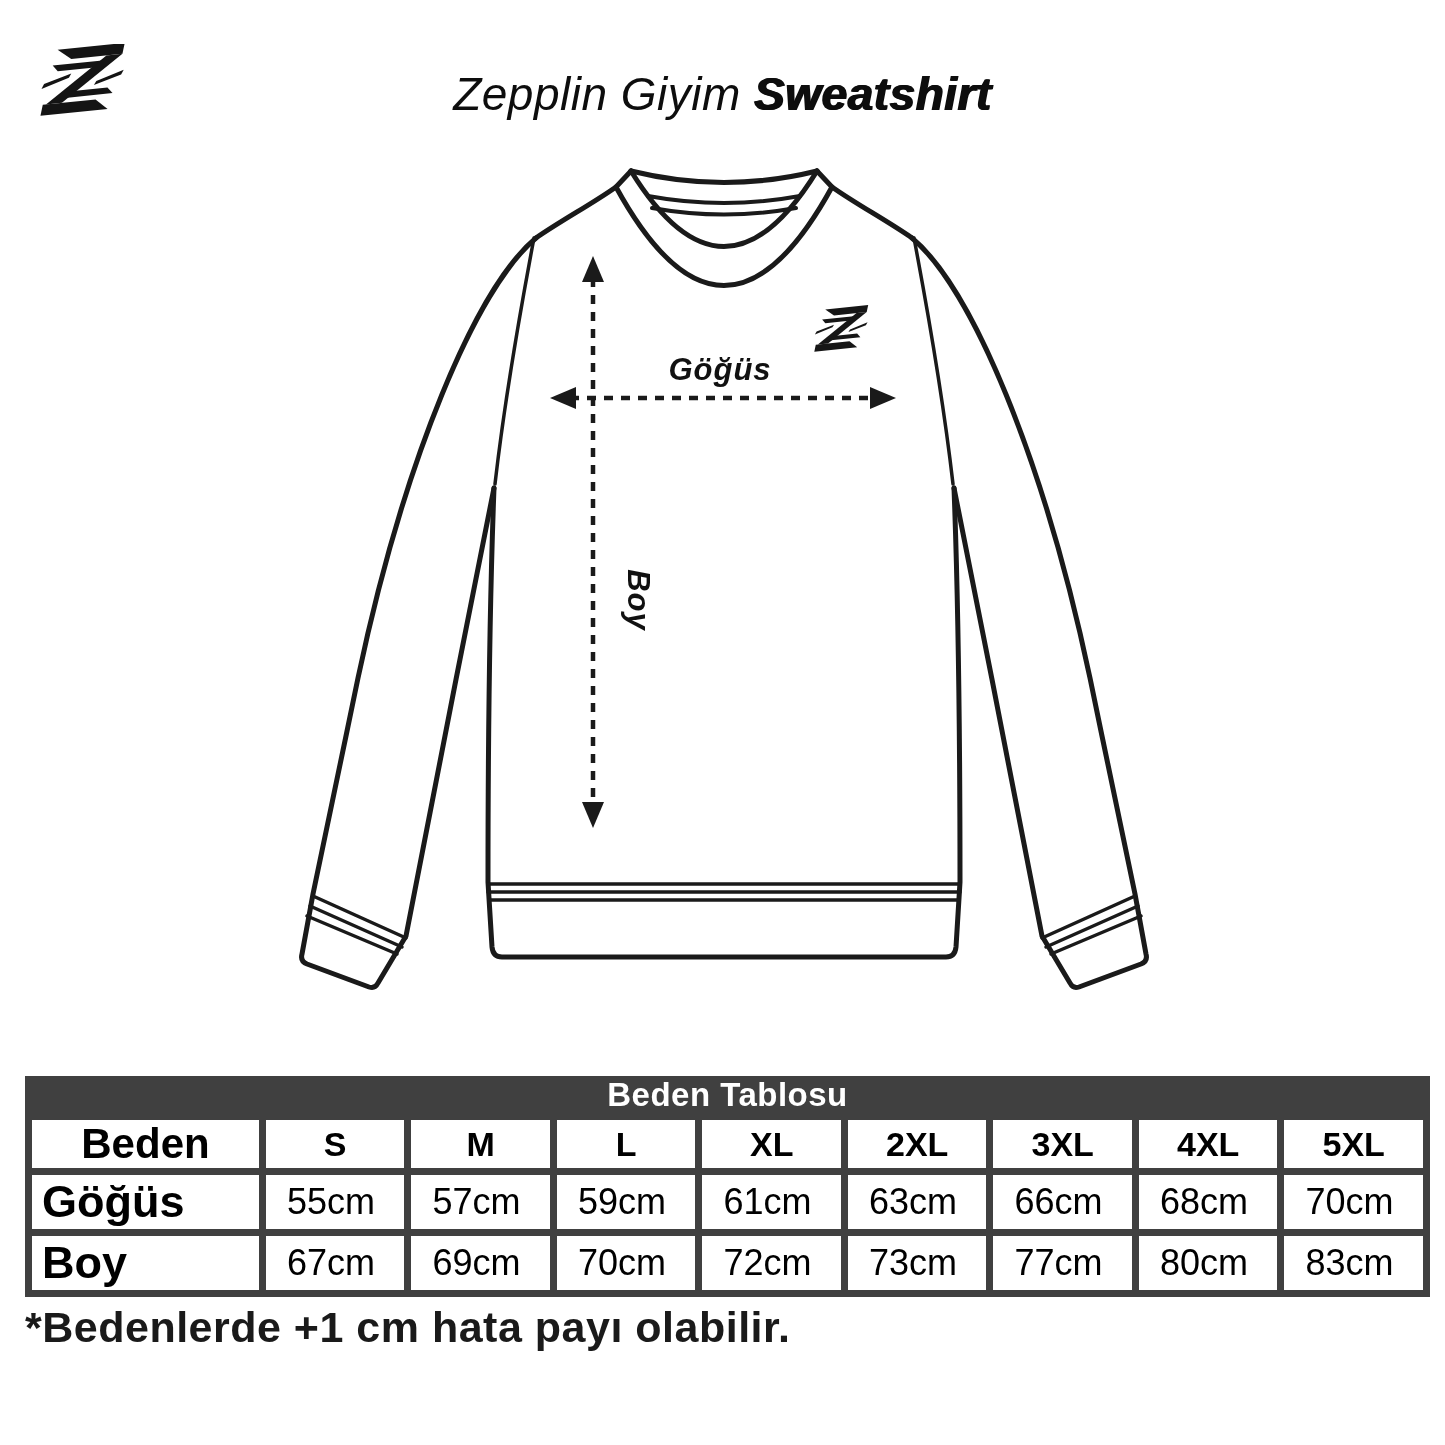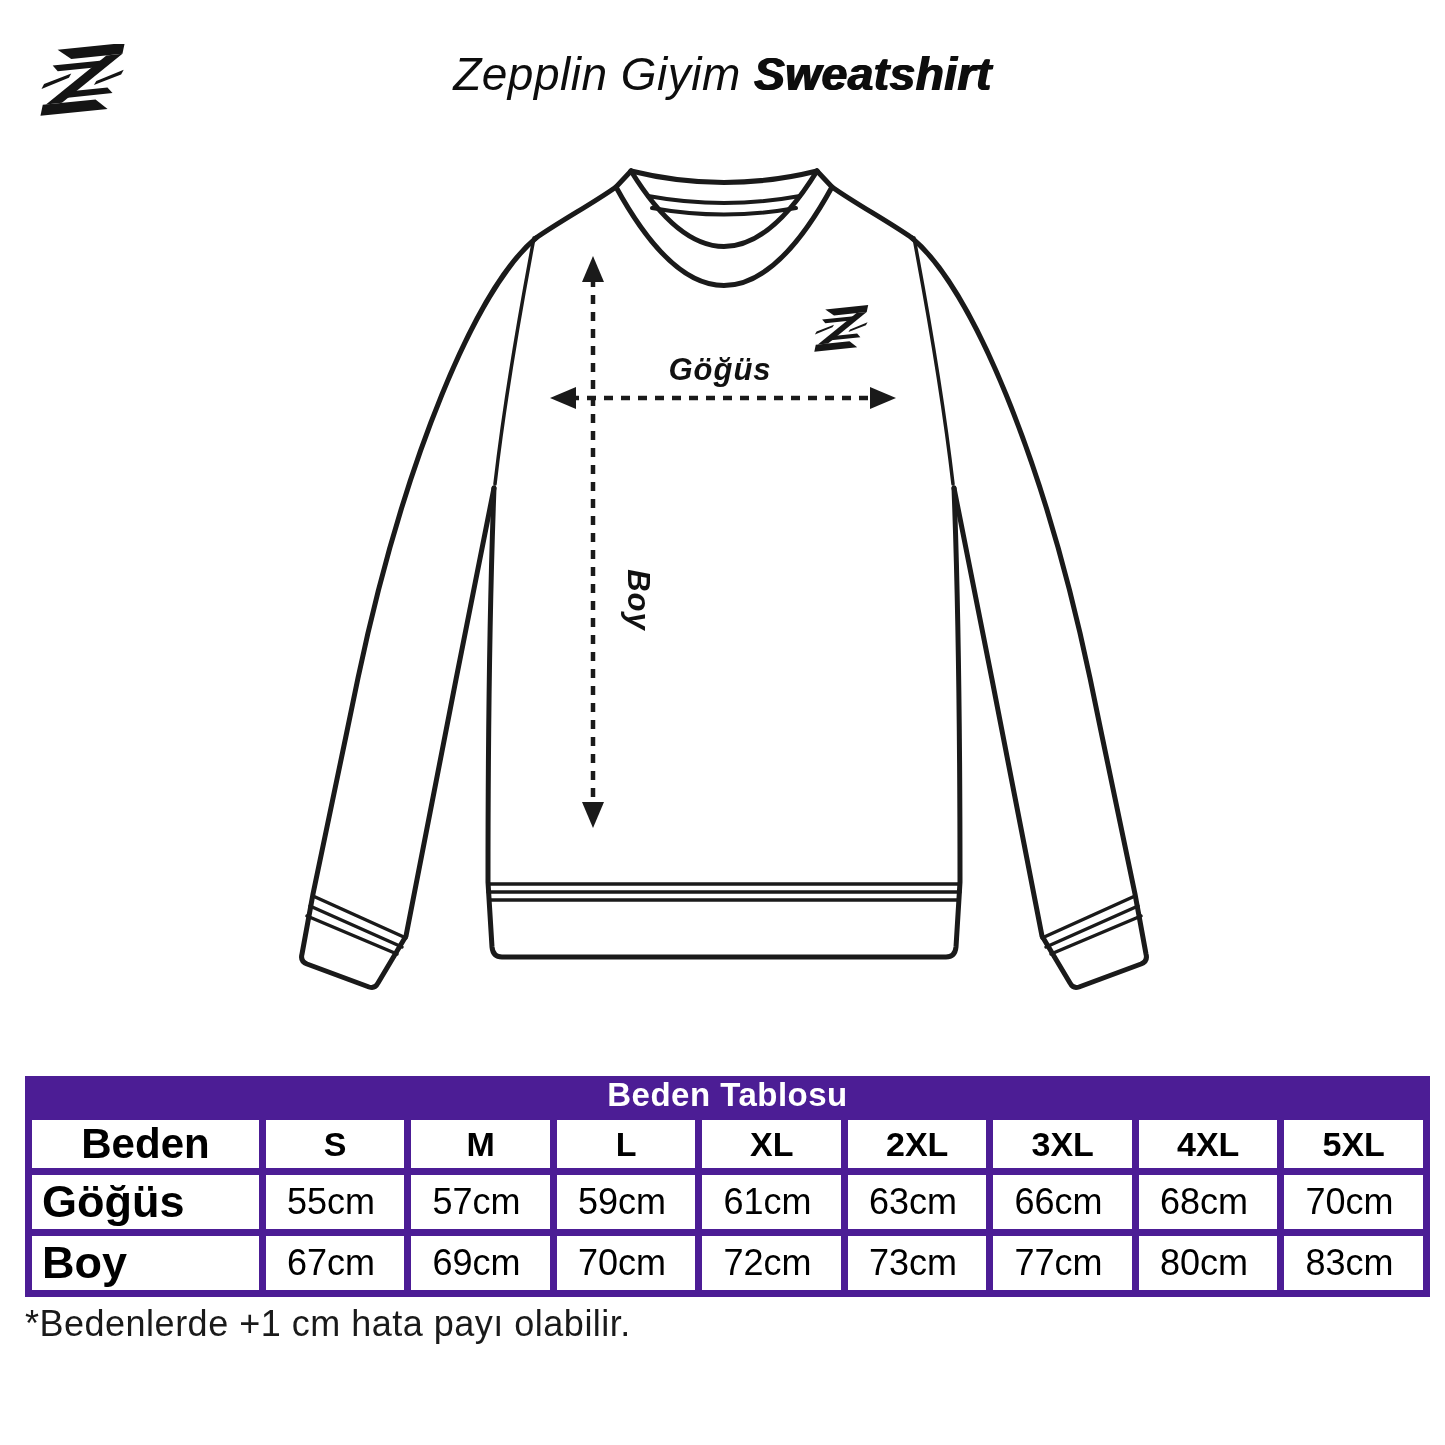--- a/index.html
+++ b/index.html
@@ -17,42 +17,42 @@
     position:absolute; left:40px; top:44px;
     display:flex; align-items:flex-end;
   }
   .logo-z { width:86px; height:82px; display:block; }
   .logo-text {
     font-size:58px; font-weight:400; letter-spacing:1px;
     color:#141414; line-height:1; margin-left:-12px; margin-bottom:4px;
   }
 
   .main-title {
-    position:absolute; top:48px; left:0; width:100%;
+    position:absolute; top:68px; left:0; width:100%;
     text-align:center; font-style:italic; font-size:46px;
     color:#0d0d0d; letter-spacing:0.5px; line-height:52px;
   }
   .main-title .t-reg { font-weight:400; }
   .main-title .t-bold { font-weight:700; text-shadow:0.8px 0 0 currentColor, -0.8px 0 0 currentColor; }
 
   
   .sweatshirt {
     position:absolute; left:280px; top:150px;
     width:880px; height:880px; display:block;
   }
   .dim-label {
     font-family:"Liberation Sans", sans-serif;
     font-size:31px; font-style:italic; font-weight:700;
     fill:#111111; letter-spacing:1px;
   }
 
   
   .size-table {
     position:absolute; left:25px; top:1076px; width:1405px;
-    background:#4c1d95;
+    background:#404040;
   }
   .size-table-title {
     height:37px; line-height:37px; text-align:center;
     color:#ffffff; font-weight:700; font-size:33px; letter-spacing:0.5px;
   }
   .size-table table {
     width:100%; border-collapse:separate; border-spacing:7px;
     table-layout:fixed;
   }
   .size-table th, .size-table td {
@@ -60,21 +60,21 @@
     overflow:hidden; white-space:nowrap;
   }
   .size-table th { height:34px; font-size:34px; font-weight:700; text-align:center;margin-left:32px; }
   .size-table th.col-first { font-size:42px; }
   .size-table td { height:54px; }
   .size-table td.row-label { font-size:45px; font-weight:700; text-align:left; padding-left:10px; }
   .size-table td.val { font-size:36px; font-weight:400; text-align:left; padding-left:21px; }
 
   .footnote {
     position:absolute; left:25px; top:1303px;
-    font-size:36px; font-weight:400; color:#1a1a1a; letter-spacing:0.5px;
+    font-size:43px; font-weight:700; color:#1a1a1a; letter-spacing:0.5px;
   }
 </style>
 </head>
 <body>
 
 <svg width="0" height="0" style="position:absolute" aria-hidden="true">
   <defs>
     <g id="zmark" transform="translate(14,0) skewX(-12) skewY(-6)">
       <polygon points="10,8 94,8 94,22 30,22"></polygon>
       <polygon points="8,28 70,28 62,36 16,36"></polygon>

